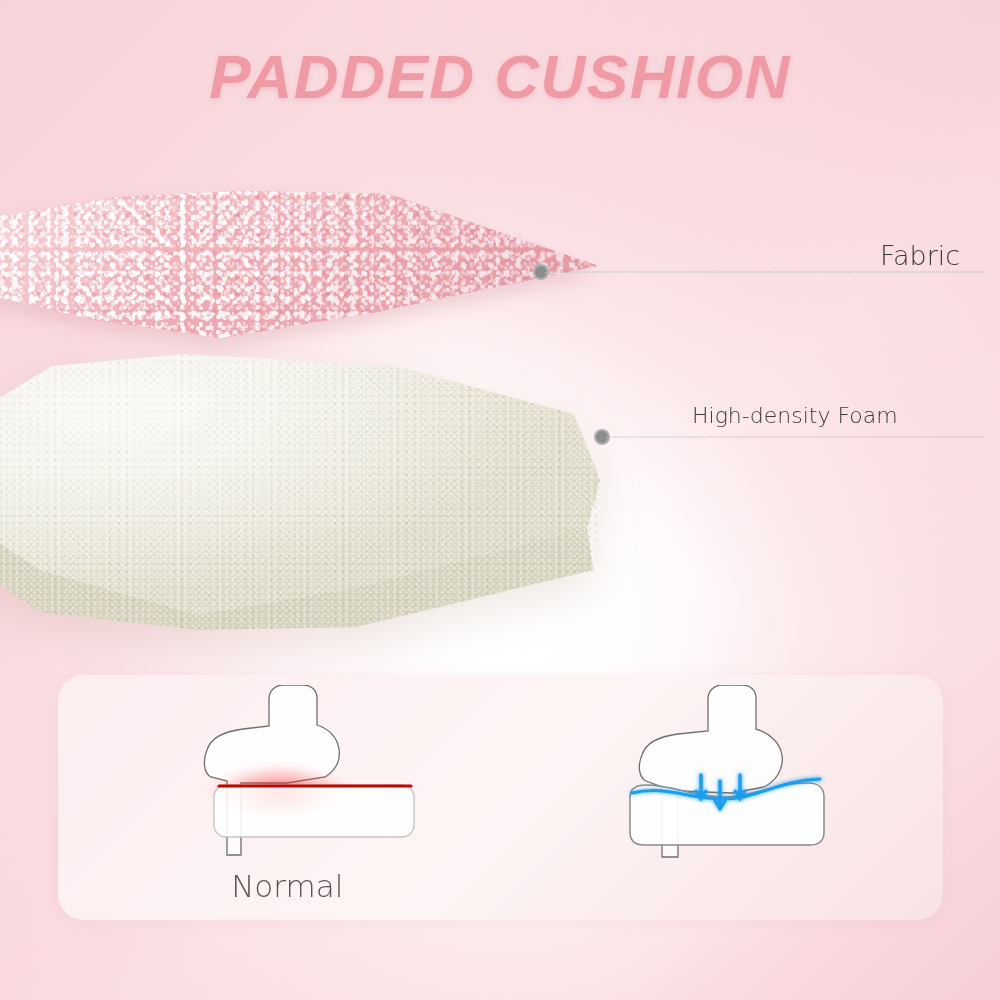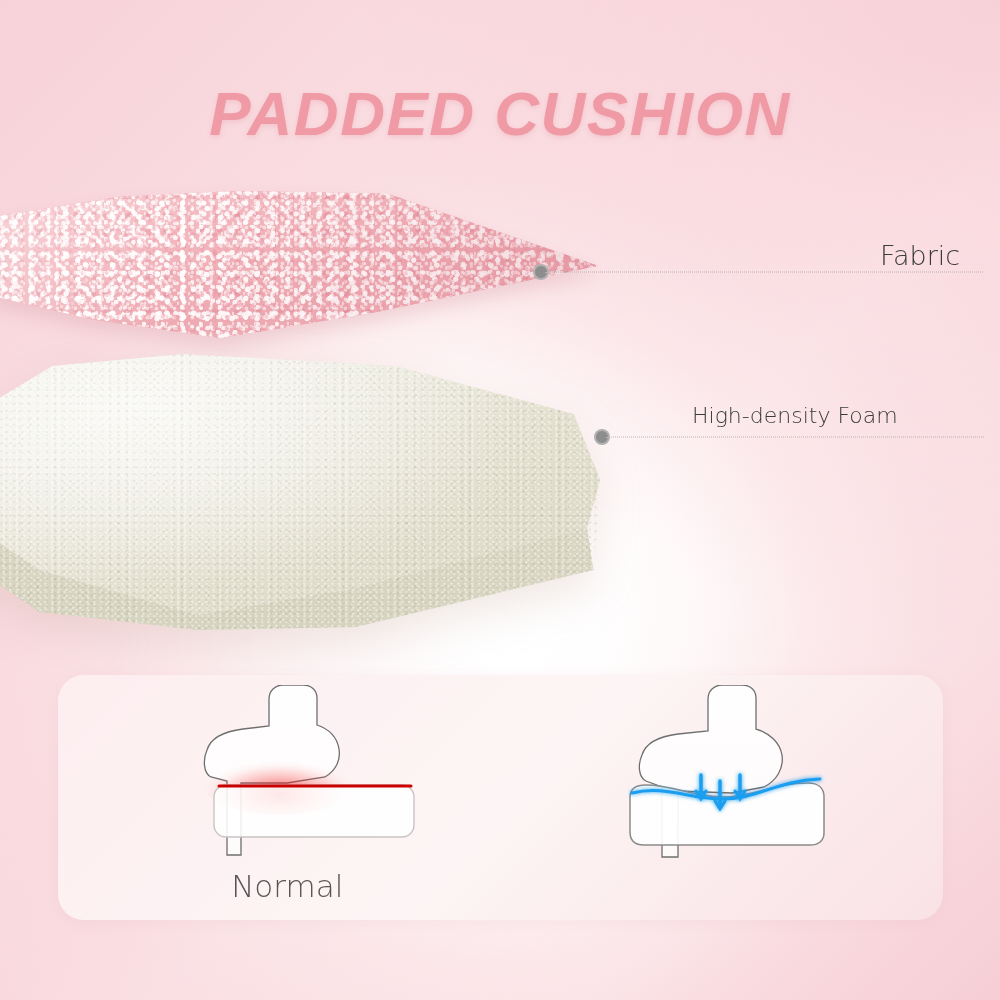--- a/index.html
+++ b/index.html
@@ -44,21 +44,20 @@
     top: 46px;
     text-align: center;
     font-size: 62px;
     line-height: 1;
     font-weight: 800;
     font-style: italic;
     letter-spacing: 1.5px;
     color: #ef9aa5;
     text-shadow: 0 2px 5px rgba(226,140,152,0.28);
     user-select: none;
-    margin-top: 37px;
   }
 
   
   .product-area {
     position: absolute;
     left: -10px;
     top: 180px;
     width: 720px;
     height: 450px;
   }

